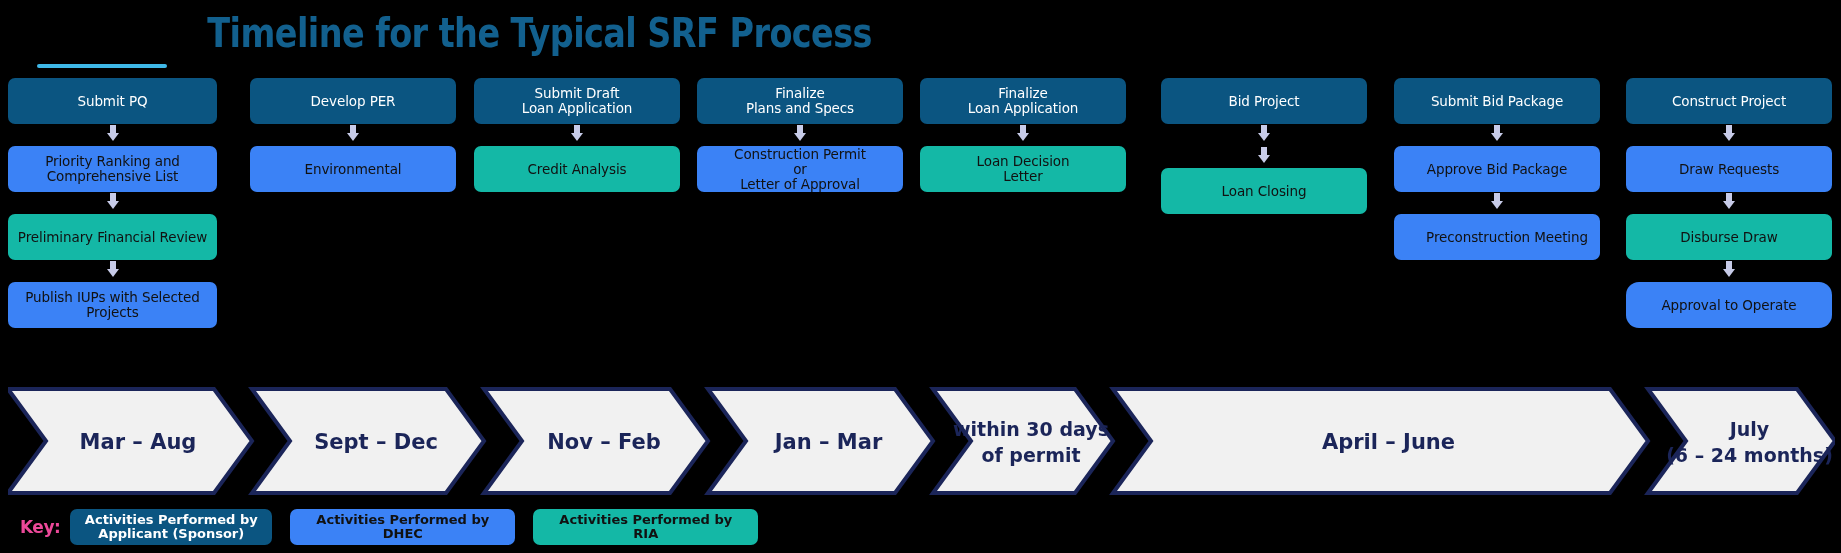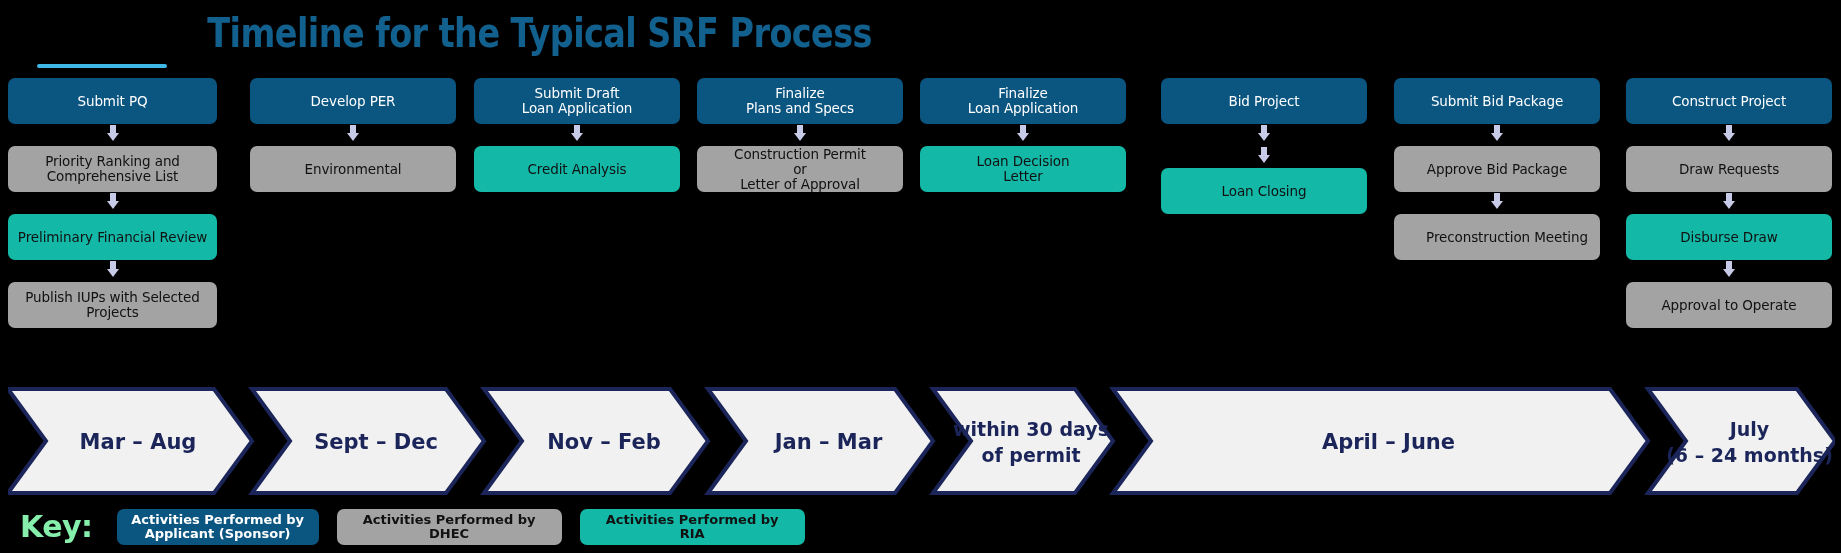--- a/index.html
+++ b/index.html
@@ -71,21 +71,21 @@
     justify-content: center;
     text-align: center;
     font-family: "DejaVu Sans", sans-serif;
     font-size: 13.5px;
     font-weight: normal;
     line-height: 15px;
     padding: 2px 6px;
     letter-spacing: -0.1px;
   }
   .n-applicant { background: #0B5581; color: #FFFFFF; }
-  .n-dhec      { background: #a3a3a3; color: #111111; }
+  .n-dhec      { background: #3b82f6; color: #111111; }
   .n-ria       { background: #14b8a6; color: #111111; }
 
   .connector {
     position: relative;
     height: 22px;
     display: flex;
     align-items: center;
     justify-content: center;
   }
   .arrow-down {
@@ -134,24 +134,24 @@
   #key-row {
     position: absolute;
     left: 20px;
     top: 508px;
     height: 38px;
     display: flex;
     align-items: center;
   }
   #key-label {
     font-family: "DejaVu Sans", sans-serif;
-    font-size: 30px;
+    font-size: 17px;
     font-weight: bold;
-    color: #86efac;
-    margin-right: 24px;
+    color: #ec4899;
+    margin-right: 10px;
     line-height: 38px;
     letter-spacing: -0.5px;
   }
   .key-chip {
     box-sizing: border-box;
     height: 36px;
     border-radius: 7px;
     display: flex;
     align-items: center;
     justify-content: center;
@@ -327,21 +327,21 @@
         </div>
         <div class="node n-ria" style="height: 46px;">
           <span>Disburse Draw</span>
         </div>
         <div class="connector">
           <span class="arrow-down">
             <span class="stem"></span>
             <span class="head"></span>
           </span>
         </div>
-        <div class="node n-dhec" style="height: 46px;">
+        <div class="node n-dhec" style="height: 46px; border-radius: 13px;">
           <span>Approval to Operate</span>
         </div>
       </div>
     </div>
 
   <div id="timeline-bar">
       <svg width="1827" height="110" viewBox="0 0 1827 110">
         <polygon points="0,3 206,3 244,55 206,107 0,107 38,55" fill="#F1F1F1" stroke="#1B2559" stroke-width="4" stroke-linejoin="miter"></polygon>
         <text class="chev-label" x="130" y="63"><tspan x="130" dy="0">Mar – Aug</tspan></text>
         <polygon points="244,3 438,3 476,55 438,107 244,107 282,55" fill="#F1F1F1" stroke="#1B2559" stroke-width="4" stroke-linejoin="miter"></polygon>

